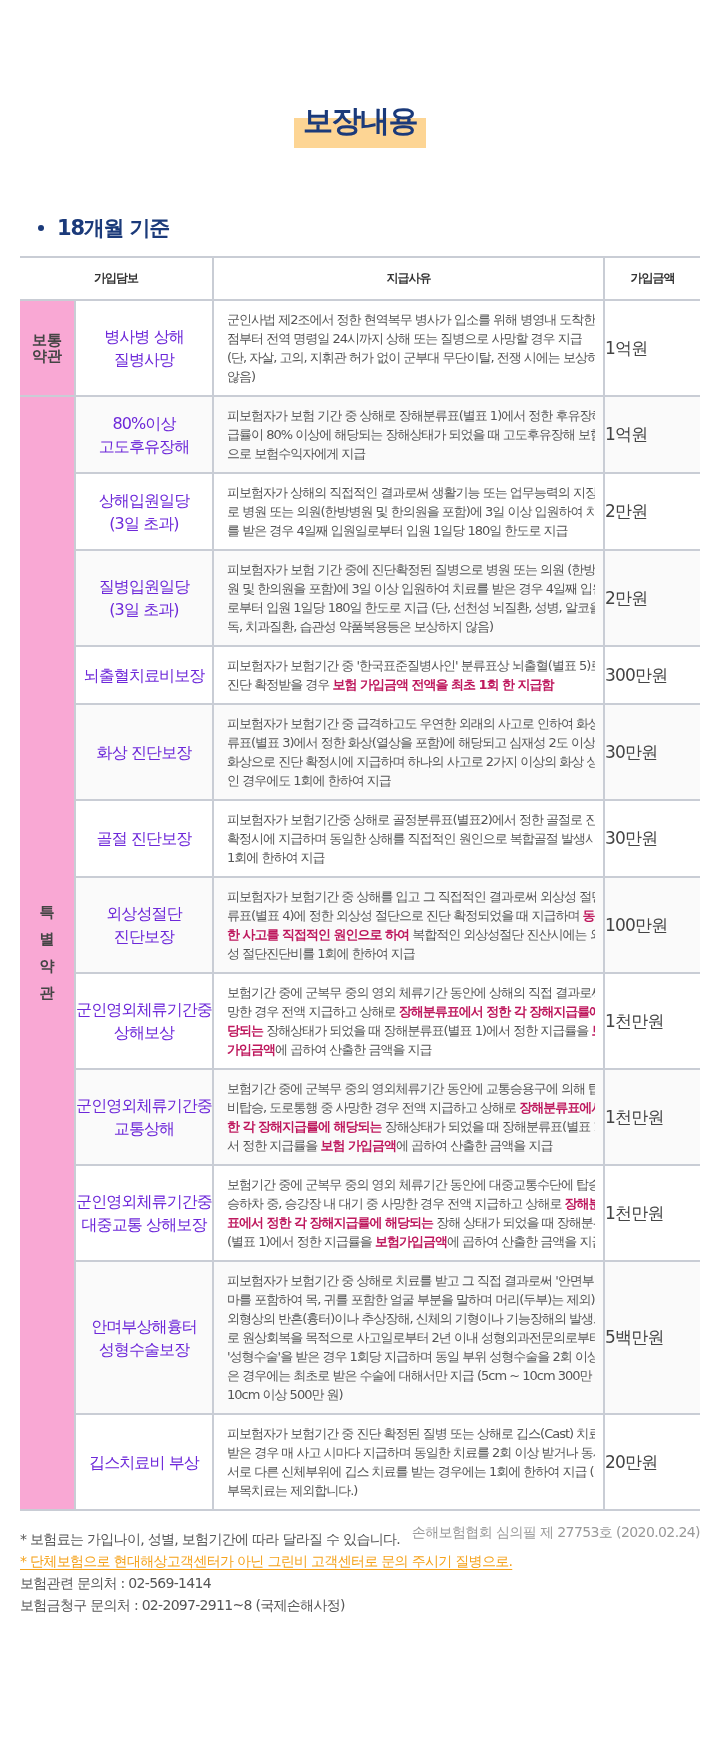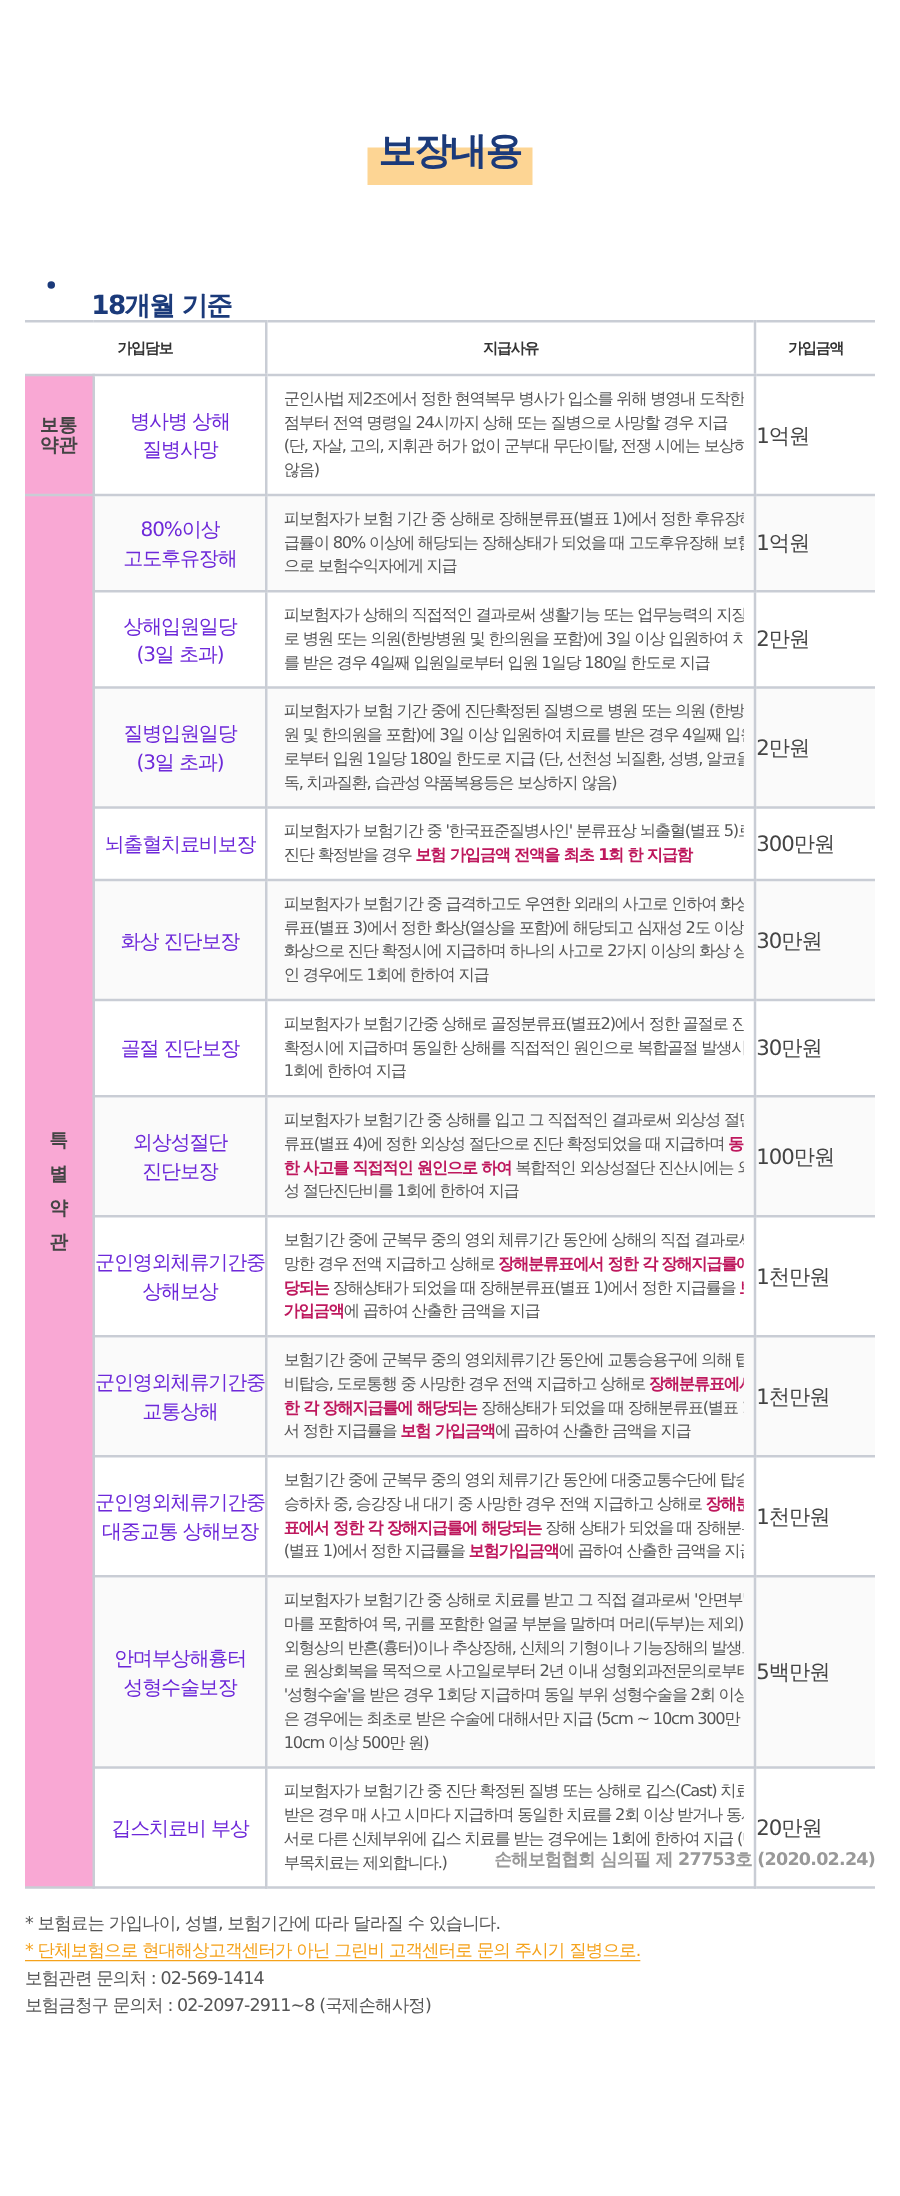--- a/index.html
+++ b/index.html
@@ -25,33 +25,33 @@
   .coverage td.cat{border-left:none;text-align:center;font-size:15px;font-weight:bold;color:#444;background:#f9a8d4;}
   .cat .cl{display:block;line-height:16px;}
   .cat.tall .cl{line-height:27px;}
   .coverage td.item{text-align:center;font-size:16px;line-height:23px;color:#6d28d9;letter-spacing:-0.9px;white-space:nowrap;overflow:hidden;}
   .item .il{display:block;}
   .coverage td.desc{padding:9px 8px 9px 13px;font-size:13px;line-height:19px;color:var(--desc);letter-spacing:-1px;text-align:left;}
   .desc .dl{display:block;white-space:nowrap;overflow:hidden;}
   .desc .b{font-weight:bold;color:#be185d;}
   .coverage td.amt{text-align:left;font-size:17px;color:#444;letter-spacing:-0.8px;white-space:nowrap;}
   tr.alt td.item, tr.alt td.desc, tr.alt td.amt{background:var(--row-alt);}
-  .approval{position:absolute;right:20px;top:1478px;font-size:14px;line-height:20px;color:var(--muted);letter-spacing:-0.6px;white-space:nowrap;font-weight:bold;}
+  .approval{position:absolute;right:20px;top:1522px;font-size:14px;line-height:20px;color:var(--muted);letter-spacing:-0.6px;white-space:nowrap;}
   .notes{position:absolute;left:20px;top:1528px;font-size:14px;line-height:22px;color:var(--desc);letter-spacing:-0.7px;}
   .notes .n{display:block;white-space:nowrap;}
   .notes .warn{display:inline-block;color:var(--orange);text-decoration:underline;text-underline-offset:3px;}
 </style>
 </head>
 <body>
 
 <div class="title-hl"></div>
 <h1 class="title" style="margin:0">보장내용</h1>
 
 <span class="bullet"></span>
-<h2 class="section" style="margin:16px">18개월 기준</h2>
+<h2 class="section" style="margin:0">18개월 기준</h2>
 
 <table class="coverage">
   <colgroup>
     <col style="width:55px">
       <col style="width:138px">
       <col style="width:391px">
       <col style="width:96px">
   </colgroup>
   <thead>
     <tr>

